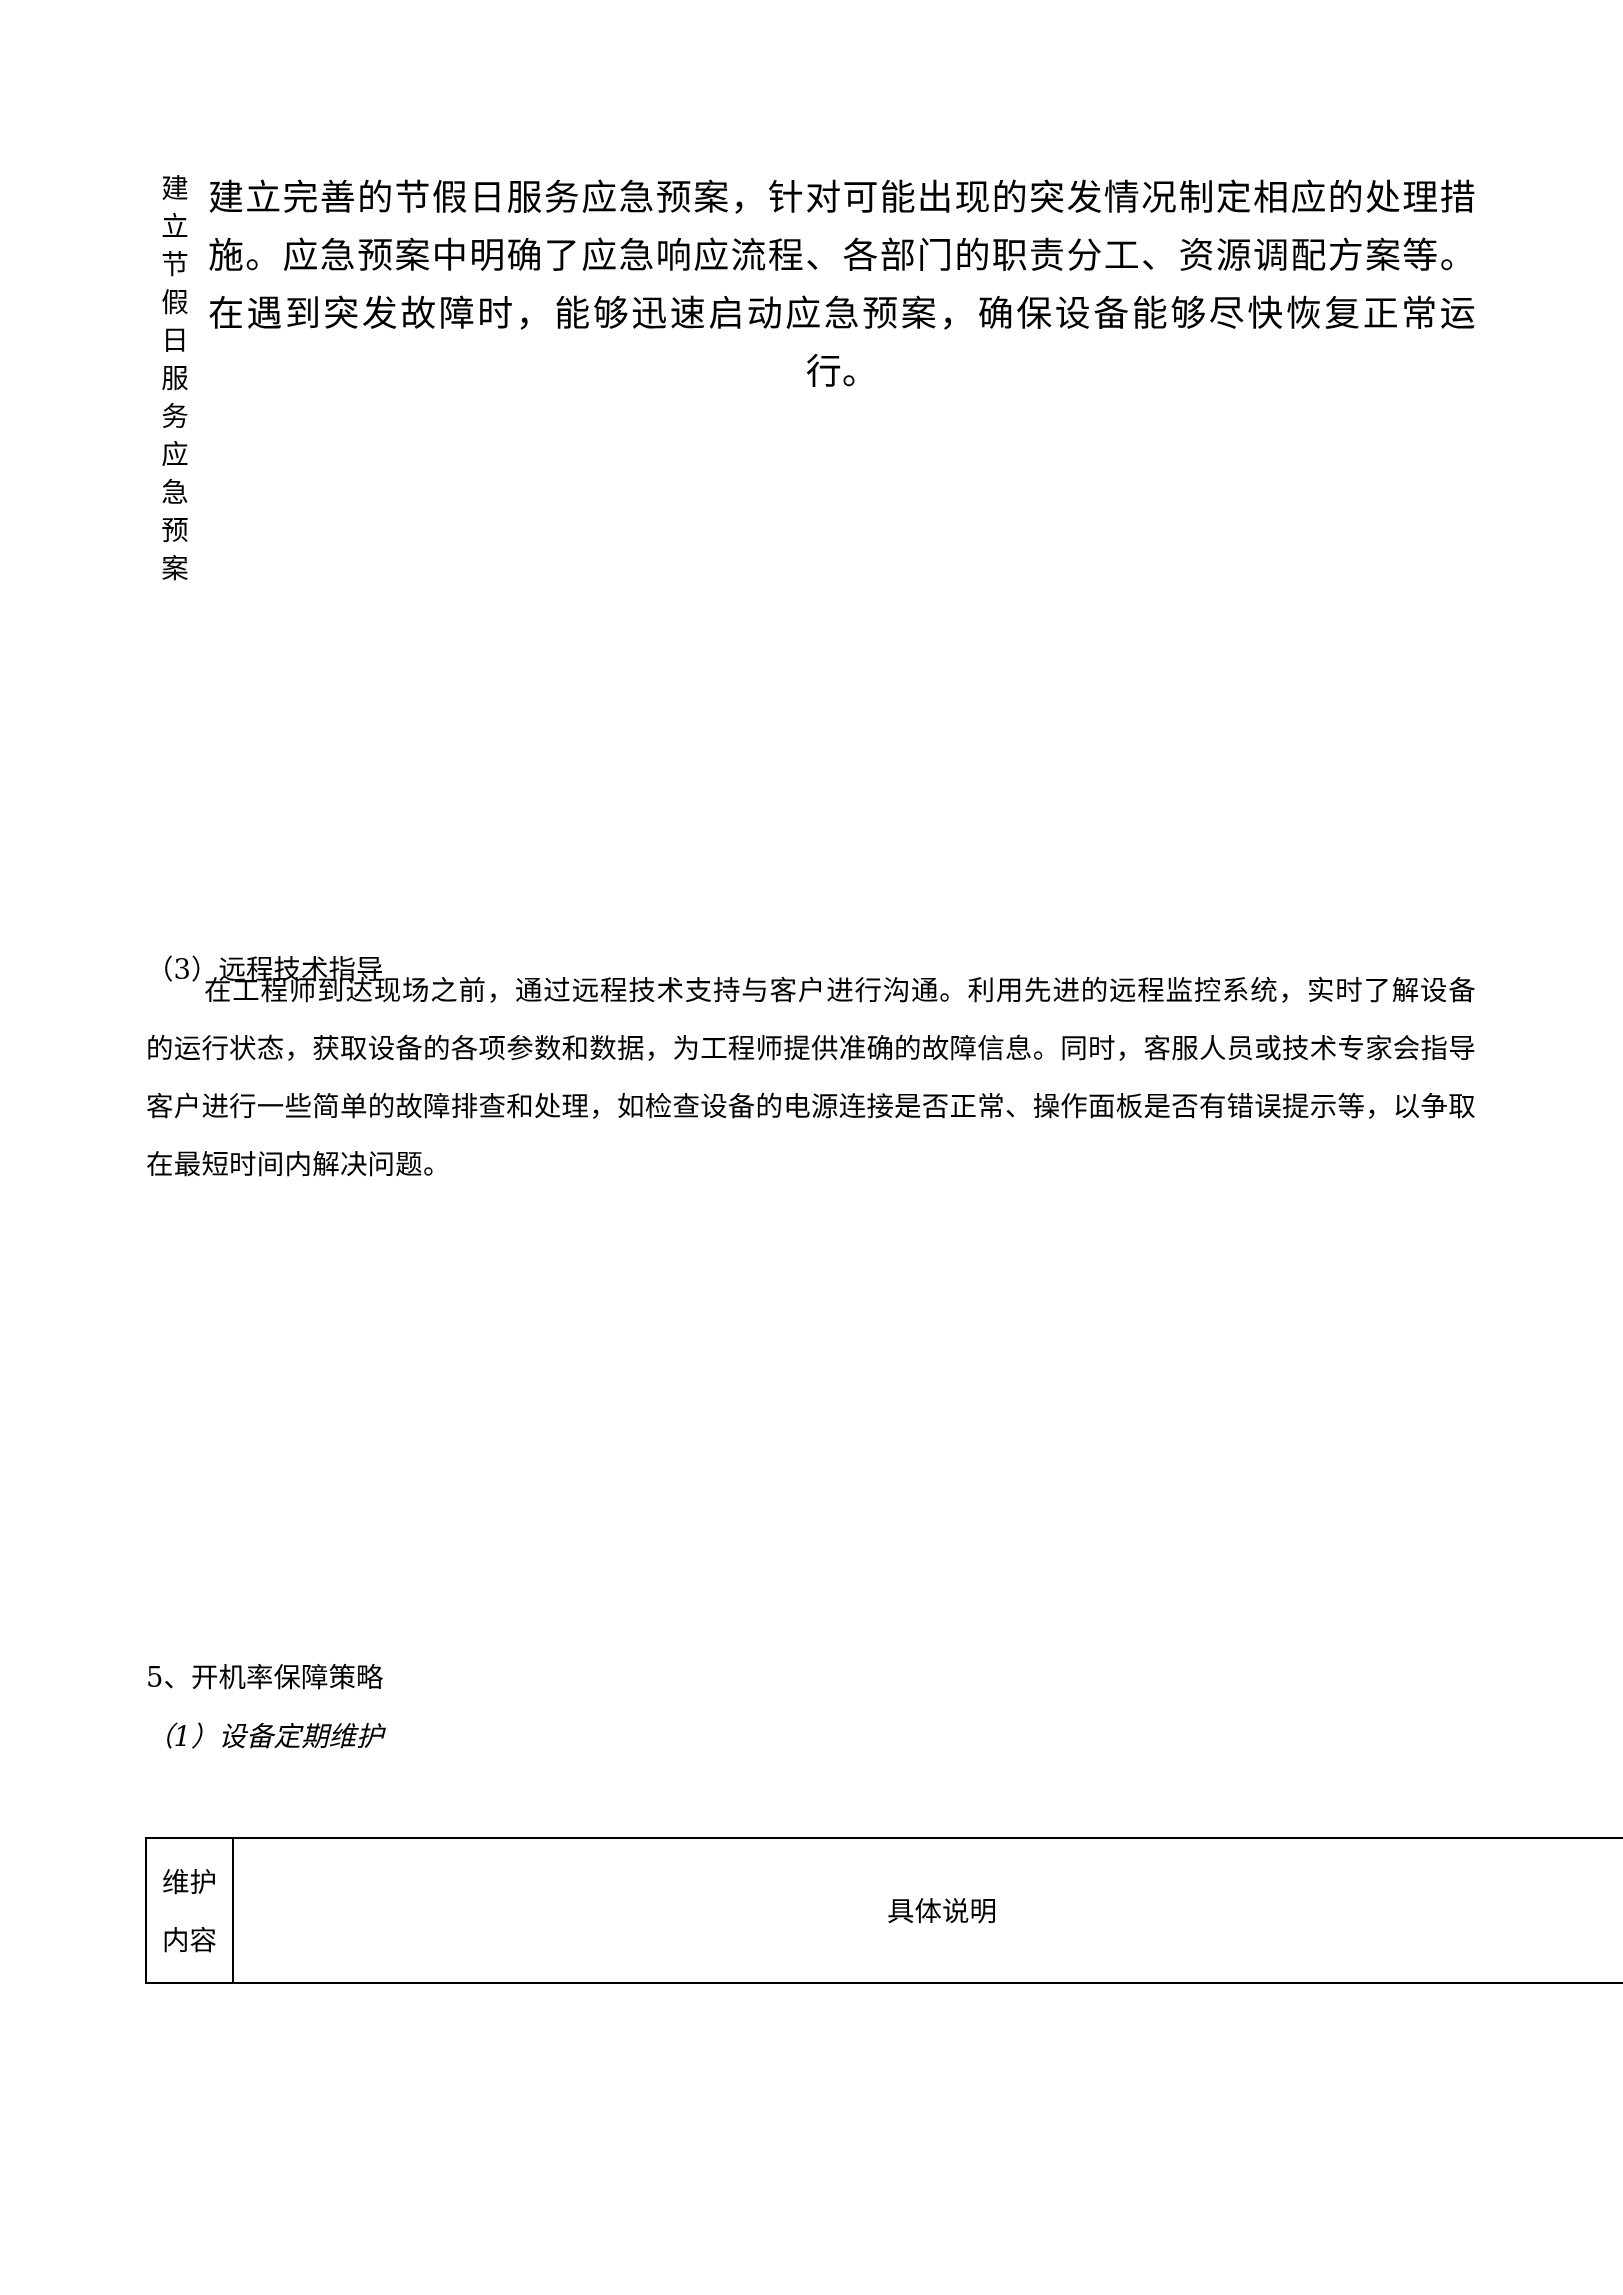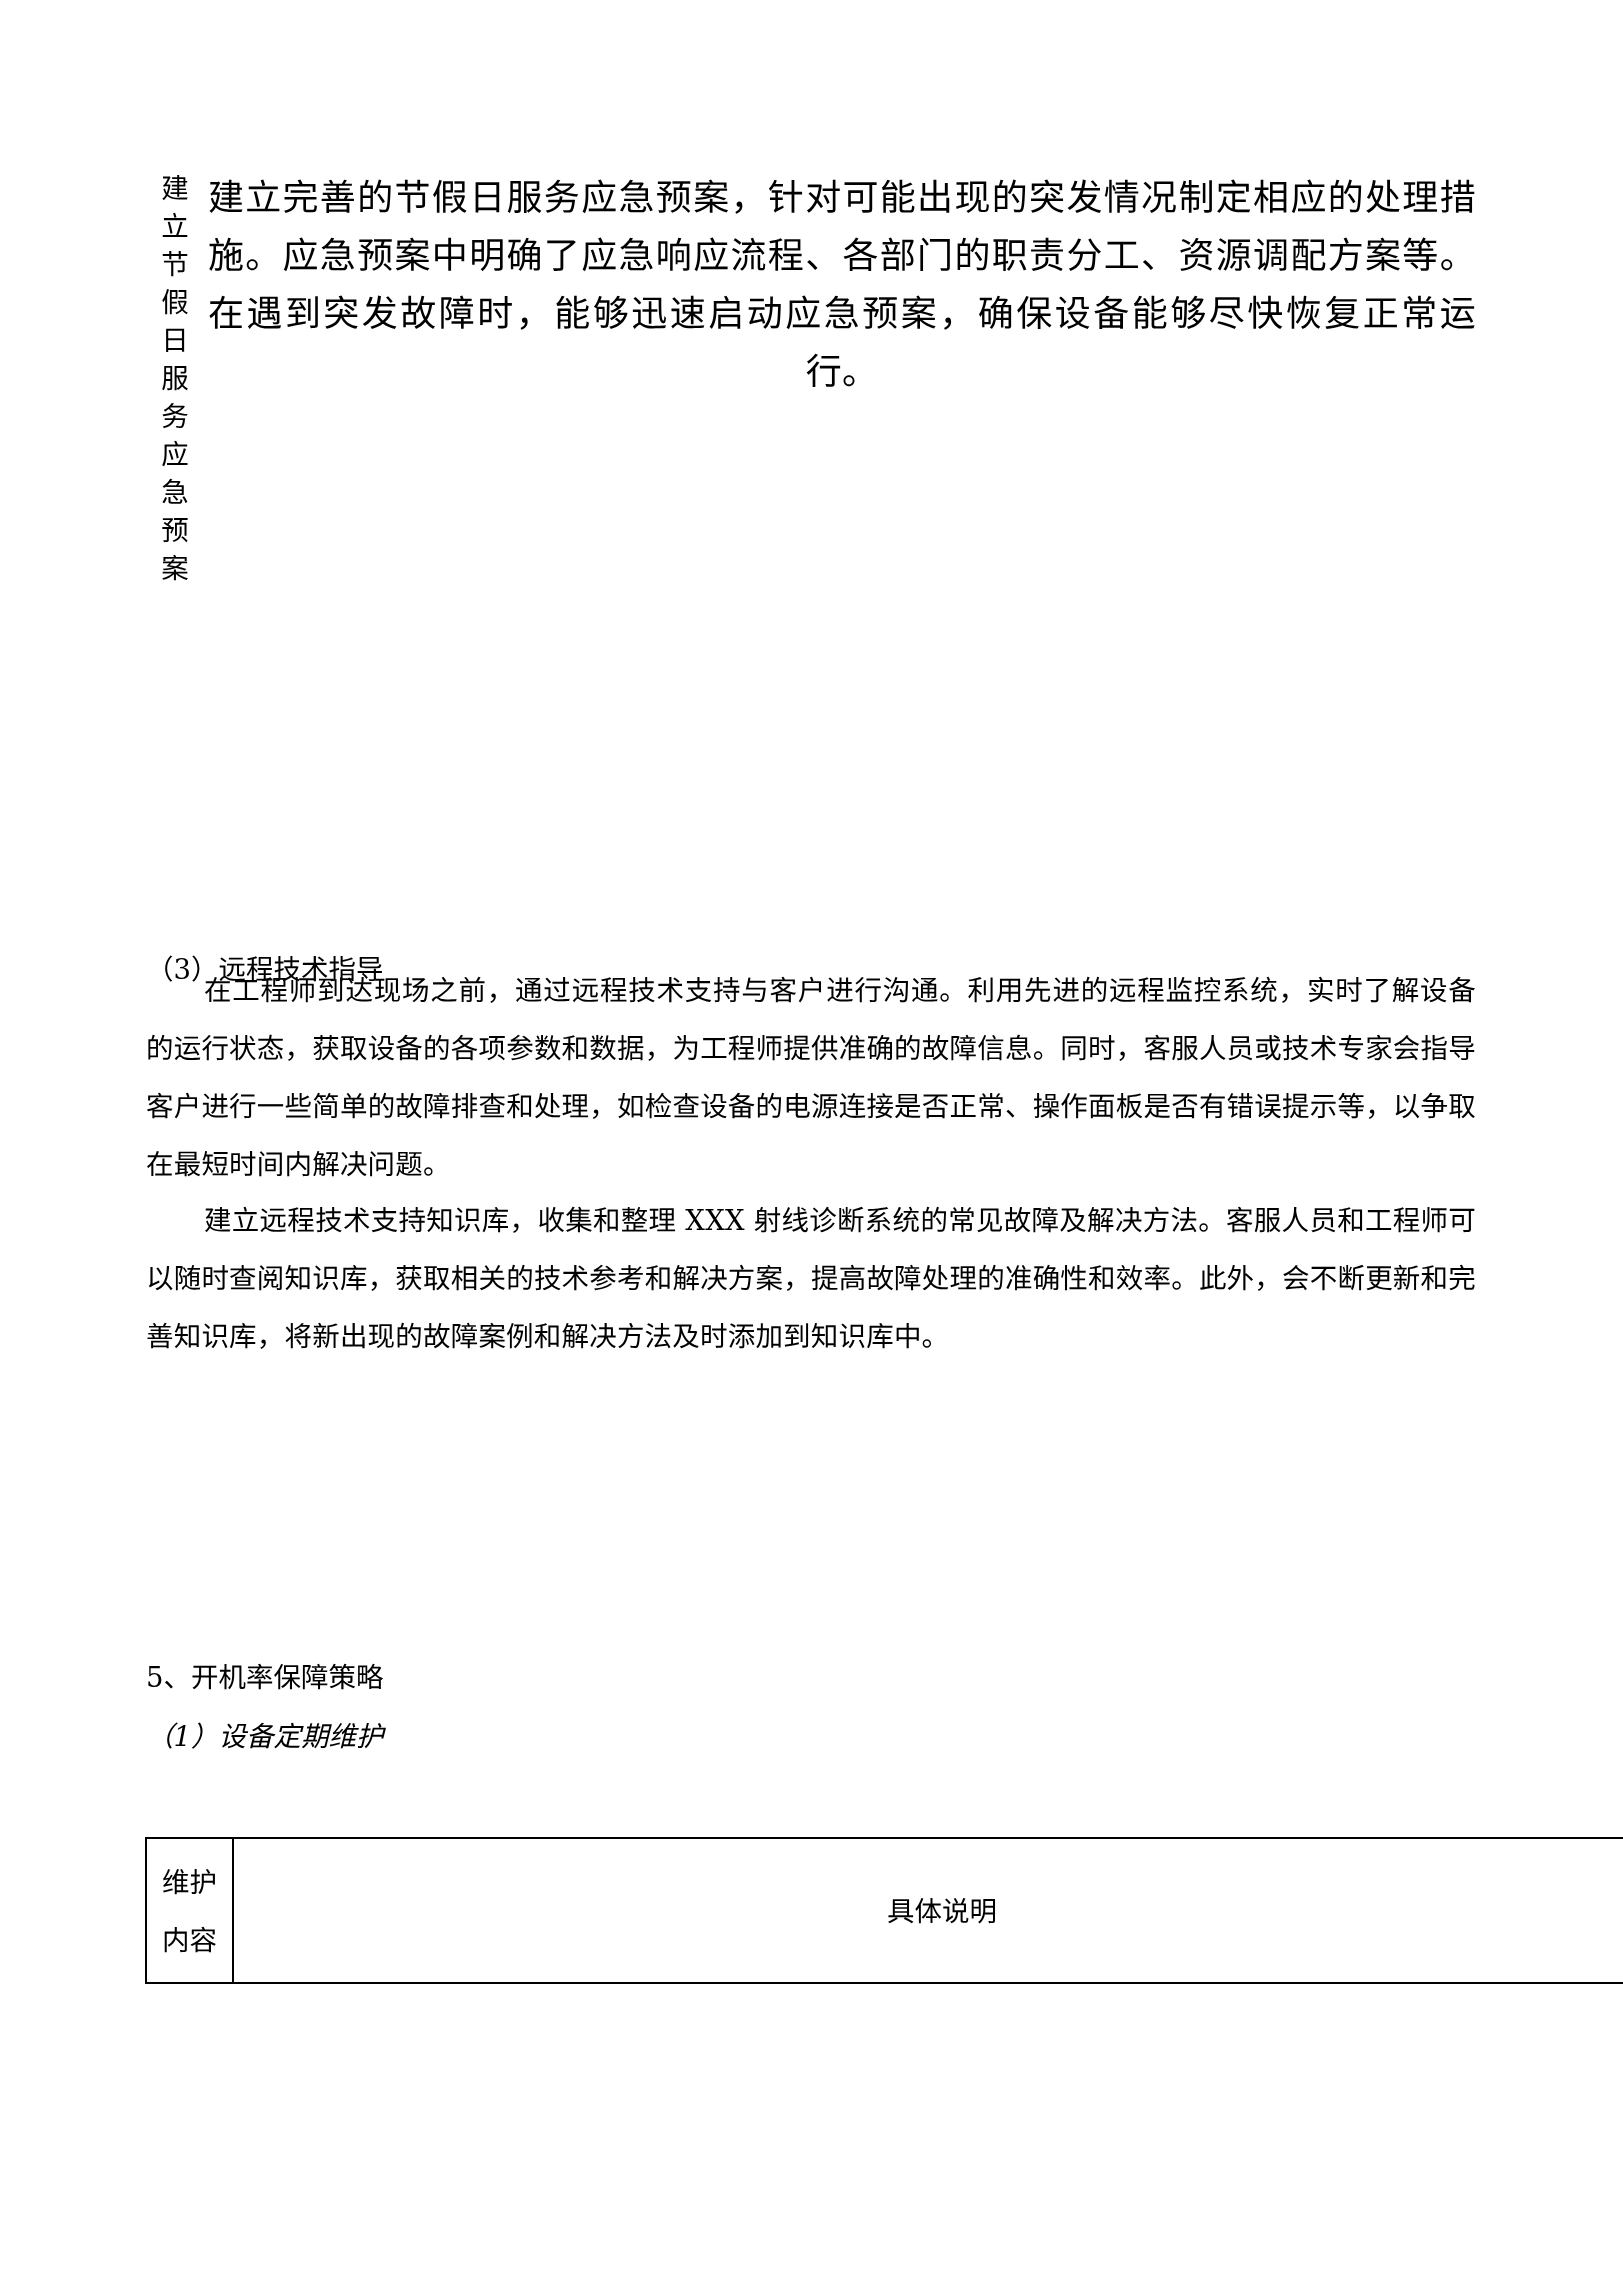--- a/index.html
+++ b/index.html
@@ -131,21 +131,20 @@
     </div>
     <div class="bodycell">
       <div class="jpar">建立完善的节假日服务应急预案，针对可能出现的突发情况制定相应的处理措施。应急预案中明确了应急响应流程、各部门的职责分工、资源调配方案等。在遇到突发故障时，能够迅速启动应急预案，确保设备能够尽快恢复正常运行。</div>
     </div>
   </div>
 
   <div class="heading" style="top:946px;">（3）远程技术指导</div>
 
   <div class="para last-left" style="top:961px;">在工程师到达现场之前，通过远程技术支持与客户进行沟通。利用先进的远程监控系统，实时了解设备的运行状态，获取设备的各项参数和数据，为工程师提供准确的故障信息。同时，客服人员或技术专家会指导客户进行一些简单的故障排查和处理，如检查设备的电源连接是否正常、操作面板是否有错误提示等，以争取在最短时间内解决问题。</div>
 
-  <div class="para last-left" style="top:1191px;">建立远程技术支持知识库，收集和整理 XXX 射线诊断系统的常见故障及解决方法。客服人员和工程师可以随时查阅知识库，获取相关的技术参考和解决方案，提高故障处理的准确性和效率。此外，会不断更新和完善知识库，将新出现的故障案例和解决方法及时添加到知识库中。</div>
 
 
   <div class="heading" style="top:1654px;">5、开机率保障策略</div>
 
   <div class="heading" style="top:1713px;font-style:italic;">（1）设备定期维护</div>
 
   <table class="dtable">
     <tbody>
       <tr>
         <td class="colA">

